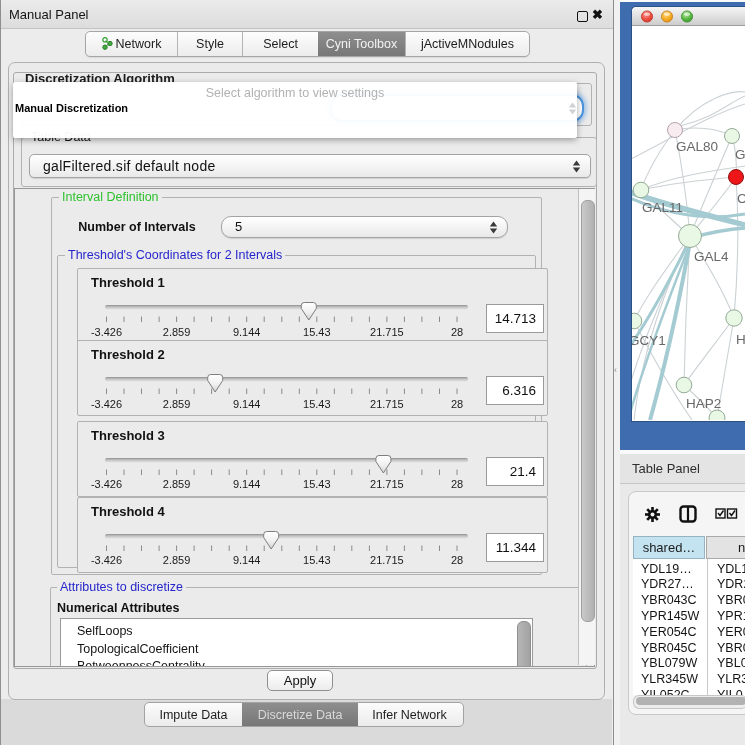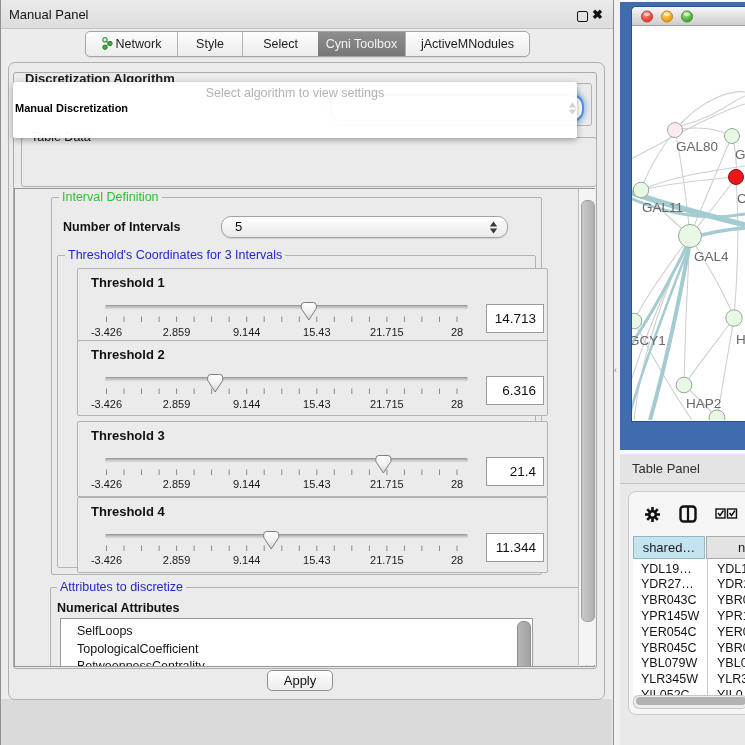--- a/index.html
+++ b/index.html
@@ -48,36 +48,43 @@
 
 <div class="abs" style="left:8px;top:62px;width:595px;height:636px;border:1px solid #b0b0b0;border-radius:7px;background:#ebebeb"></div>
 <div class="abs" style="left:13px;top:72px;width:582px;height:595px;border:1px solid #ababab;border-radius:3px"></div>
 
 <div class="grp" style="left:21px;top:83px;width:569px;height:41px"></div>
 <div class="abs" style="left:25px;top:71px;font-size:13px;font-weight:bold;color:#1d1d1d">Discretization Algorithm</div>
 <div class="abs" style="left:330px;top:94px;width:250px;height:24px;background:#fff;border:2.5px solid #4d94dd;border-radius:12px;box-shadow:0 0 5px 2px rgba(77,148,221,0.55)"></div>
 
 <div class="grp" style="left:21px;top:137px;width:574px;height:48px"></div>
 <div class="gt" style="left:28px;top:131px;color:#161616">Table Data</div>
+<div class="combo" style="left:29px;top:154px;width:560px;height:22px;border-radius:5px;font-size:14px;letter-spacing:0.3px;line-height:22px">
+  <span style="padding-left:13px">galFiltered.sif default node</span>
+  <svg class="spin" width="9" height="13">
+        <path d="M4.5 0.5 L8.2 5.4 L0.8 5.4 Z" fill="#3a3a3a"></path>
+        <path d="M4.5 12.5 L0.8 7.6 L8.2 7.6 Z" fill="#3a3a3a"></path>
+      </svg>
+</div>
 
 <div class="abs" style="left:14px;top:188px;width:579px;height:477px;border:1px solid #979797;background:#ebebeb;overflow:hidden">
 
   <div class="abs" style="left:36px;top:8px;width:489px;height:376px;border:1px solid #b2b2b2;border-radius:2px"></div>
   <div class="gt" style="left:44px;top:2px;color:#2ec22e">Interval Definition</div>
-  <div class="abs" style="left:48px;top:31px;width:148px;text-align:left;font-size:12.5px;font-weight:bold;color:#111">Number of Intervals</div>
+  <div class="abs" style="left:48px;top:31px;width:148px;text-align:center;font-size:12.5px;font-weight:bold;color:#111">Number of Intervals</div>
   <div class="combo" style="left:206px;top:27px;width:285px;height:20px;border-radius:10px;font-size:13px;line-height:20px">
     <span style="padding-left:13px">5</span>
     <svg class="spin" width="9" height="13">
           <path d="M4.5 0.5 L8.2 5.4 L0.8 5.4 Z" fill="#3a3a3a"></path>
           <path d="M4.5 12.5 L0.8 7.6 L8.2 7.6 Z" fill="#3a3a3a"></path>
         </svg>
   </div>
 
   <div class="abs" style="left:42px;top:66px;width:477px;height:311px;border:1px solid #b2b2b2;border-radius:2px"></div>
-  <div class="gt" style="left:50px;top:60px;color:#2525cc">Threshold's Coordinates for 3 Intervals</div>
+  <div class="gt" style="left:50px;top:60px;color:#2525cc">Threshold's Coordinates for 2 Intervals</div>
   <div class="tbx" style="top:79.0px">
     <b>Threshold 1</b>
     <svg class="abs" style="left:0;top:26px" width="469" height="29">
       <defs>
             <linearGradient id="thg0" x1="0" y1="0" x2="0" y2="1">
               <stop offset="0" stop-color="#ffffff"></stop>
               <stop offset="0.55" stop-color="#f0f0f0"></stop>
               <stop offset="1" stop-color="#d2d2d2"></stop>
             </linearGradient>
       <linearGradient id="trk0" x1="0" y1="0" x2="0" y2="1">
@@ -267,20 +274,24 @@
     <div style="padding:4px 0 0 16px;line-height:17.6px">SelfLoops<br>TopologicalCoefficient<br>BetweennessCentrality<br>ClosenessCentrality</div>
     <div class="abs" style="right:1.5px;top:2px;width:12px;height:228px;border-radius:6px;background:linear-gradient(to right,#b6b6b6,#a2a2a2);border:1px solid #8f8f8f"></div>
   </div>
 </div>
 
 <div class="abs" style="left:578px;top:189px;width:16px;height:476px;background:#f4f4f4;border-left:1px solid #bdbdbd"></div>
 <div class="abs" style="left:580.5px;top:200px;width:12px;height:420px;border-radius:6px;background:linear-gradient(to right,#c9c9c9,#b0b0b0);border:1px solid #a0a0a0"></div>
 
 <div class="abs" style="left:267px;top:670px;width:64px;height:19px;border:1px solid #8f8f8f;border-radius:5px;background:linear-gradient(#ffffff,#ececec);text-align:center;font-size:13px;line-height:19px;color:#111">Apply</div>
 
+<div class="abs" style="left:144px;top:702px;width:318px;height:23px;border:1px solid #a3a3a3;border-radius:5px;
+ background:linear-gradient(#fcfcfc,#ebebeb);font-size:12.5px;overflow:hidden">
+  <div class="seg" style="width:97px"><span class="ct">Impute Data</span></div><div class="seg selseg" style="width:116px"><span class="ct" style="color:#d9d9d9">Discretize Data</span></div><div class="seg" style="width:103px"><span class="ct">Infer Network</span></div>
+</div>
 
 <div class="abs" style="left:13px;top:82px;width:564px;height:56px;background:rgba(255,255,255,0.97);border-radius:2px;
   box-shadow:0 2px 6px rgba(0,0,0,0.35);z-index:20"></div>
 <div class="abs" style="left:13px;top:86px;width:564px;text-align:center;font-size:12.5px;color:#b2b2b2;z-index:21">Select algorithm to view settings</div>
 <div class="abs" style="left:15px;top:102px;font-size:11px;font-weight:bold;color:#000;z-index:21">Manual Discretization</div>
 <svg class="abs" style="left:568px;top:102px;z-index:22;opacity:0.4" width="9" height="13">
       <path d="M4.5 0.5 L8.2 5.4 L0.8 5.4 Z" fill="#8a9099"></path>
       <path d="M4.5 12.5 L0.8 7.6 L8.2 7.6 Z" fill="#8a9099"></path>
     </svg>
 

